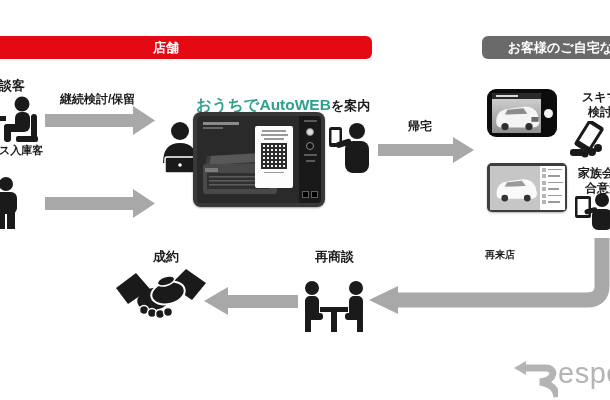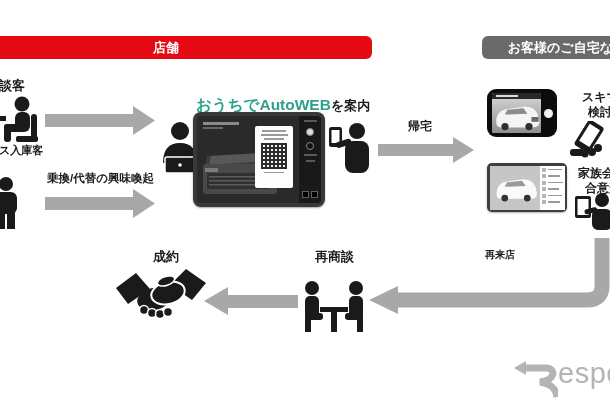--- a/index.html
+++ b/index.html
@@ -72,26 +72,26 @@
   </svg>
 
   <div class="abs label" style="left:-1px; top:144px; font-size:11px;">ス入庫客</div>
   <svg class="abs" style="left:-14px; top:177px;" width="40" height="52" viewBox="0 0 40 52">
     <circle cx="20" cy="7" r="7" class="icon-dark"></circle>
     <rect x="9" y="15" width="22" height="22" rx="6" class="icon-dark"></rect>
     <rect x="11" y="35" width="8" height="17" class="icon-dark"></rect>
     <rect x="21" y="35" width="8" height="17" class="icon-dark"></rect>
   </svg>
 
+  <div class="abs label" style="left:60px; top:92px;">継続検討/保留</div>
   <svg class="abs arrow-svg" style="left:45px; top:105px;" width="110" height="30" viewBox="0 0 110 30">
     <rect x="0" y="9" width="89" height="13" fill="#a8a8a8"></rect>
     <polygon points="88,1 110,15.5 88,30" fill="#a8a8a8"></polygon>
   </svg>
 
-  <div class="abs label" style="left:47px; top:171px; font-size:11.5px;">乗換/代替の興味喚起</div>
   <svg class="abs arrow-svg" style="left:45px; top:188px;" width="110" height="30" viewBox="0 0 110 30">
     <rect x="0" y="9" width="89" height="13" fill="#a8a8a8"></rect>
     <polygon points="88,1 110,15.5 88,30" fill="#a8a8a8"></polygon>
   </svg>
 
   <div class="abs" style="left:196px; top:95px; white-space:nowrap;">
     <span class="label" style="font-size:15.5px; color:#2fa08c;margin-top:31px;">おうちでAutoWEB</span><span class="label" style="font-size:13px;">を案内</span>
   </div>
 
   <svg class="abs" style="left:159px; top:121px;" width="42" height="54" viewBox="0 0 42 54">

